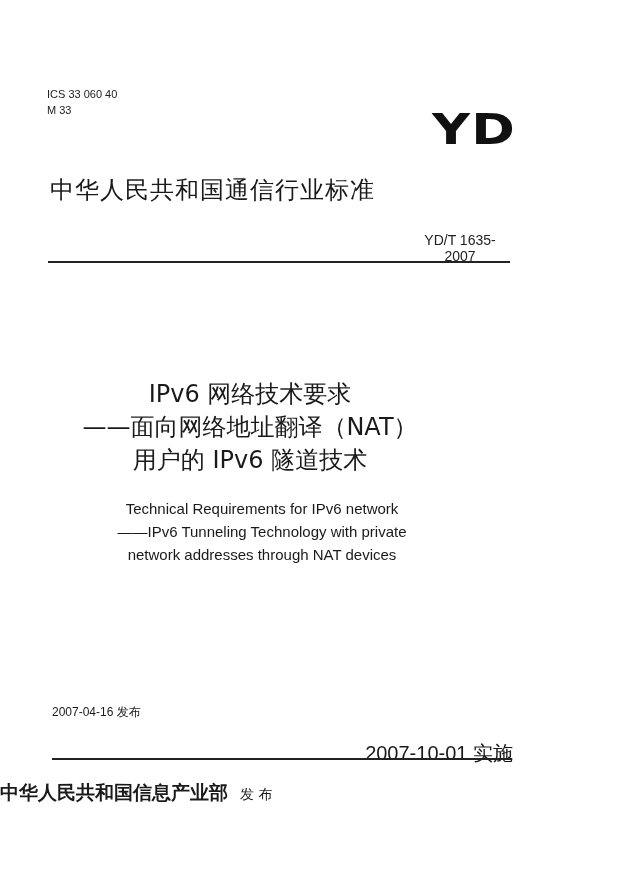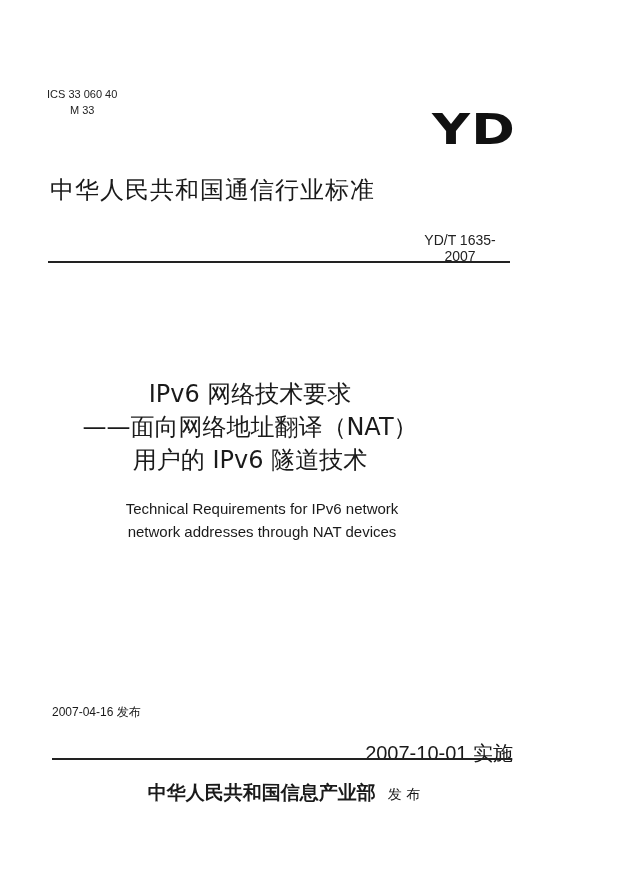--- a/index.html
+++ b/index.html
@@ -1,35 +1,35 @@
 <!DOCTYPE html>
 <html><head>
 <meta charset="utf-8">
 <style>
   html, body { margin: 0; padding: 0; background: #ffffff; }
   body { width: 625px; height: 884px; position: relative; overflow: hidden;
          font-family: "Liberation Sans", "DejaVu Sans", sans-serif; color: #1a1a1a; }
   .abs { position: absolute; }
-  .ics { left: 47px; top: 86px; font-size: 11px; line-height: 16px; color: #222; text-align: center; }
+  .ics { left: 47px; top: 86px; font-size: 11px; line-height: 16px; color: #222; }
   .logo { left: 432px; top: 108px; font-family: "DejaVu Sans", sans-serif; font-weight: 900;
           font-size: 42px; letter-spacing: 1px; line-height: 44px; color: #111;
           transform: scaleX(1.25); transform-origin: left top; }
   .std-title { left: 50px; top: 168px; font-family: "DejaVu Sans", sans-serif; font-size: 24px;
                letter-spacing: 1px; line-height: 44px; color: #1a1a1a; white-space: nowrap; text-align: right; }
   .std-code { left: 410px; top: 232px; width: 100px; text-align: center; font-size: 14px; color: #222; }
   .rule-top { left: 48px; top: 261px; width: 462px; height: 2px; background: #222; }
   .title-block { left: 0; width: 500px; text-align: center; }
   .cn-title { top: 378px; font-family: "DejaVu Sans", sans-serif; font-size: 24px; line-height: 33px; color: #1a1a1a; }
   .cn-title div { white-space: nowrap; }
   .en-title { top: 497px; font-size: 15px; line-height: 23px; color: #1a1a1a; padding-left: 12px; }
   .en-title div { white-space: nowrap; }
   .date-issue { left: 52px; top: 704px; font-size: 12px; color: #1a1a1a; }
   .date-impl { right: 112px; top: 740px; font-size: 20px; color: #1a1a1a; }
   .rule-bottom { left: 52px; top: 758px; width: 460px; height: 2px; background: #222; }
-  .publisher { left: 0; width: 568px; top: 780px; text-align: center;
+  .publisher { left: 0; width: 568px; top: 780px; 
                font-family: "DejaVu Serif", serif; font-weight: bold; font-size: 19px; color: #1a1a1a; }
   .publisher .verb { font-weight: normal; font-family: "DejaVu Sans", sans-serif; font-size: 14px; margin-left: 12px; }
 </style>
 </head>
 <body>
 
 <div class="abs ics">
   <div>ICS 33 060 40</div>
   <div>M 33</div>
 </div>
@@ -43,20 +43,21 @@
 <div class="abs rule-top"></div>
 
 <div class="abs title-block cn-title">
   <div>IPv6 网络技术要求</div>
   <div>——面向网络地址翻译（NAT）</div>
   <div>用户的 IPv6 隧道技术</div>
 </div>
 
 <div class="abs title-block en-title">
   <div>Technical Requirements for IPv6 network</div>
+  <div>——IPv6 Tunneling Technology with private</div>
   <div>network addresses through NAT devices</div>
 </div>
 
 <div class="abs date-issue">2007-04-16 发布</div>
 <div class="abs date-impl">2007-10-01 实施</div>
 
 <div class="abs rule-bottom"></div>
 
 <div class="abs publisher">
   <span>中华人民共和国信息产业部</span><span class="verb">发 布</span>

